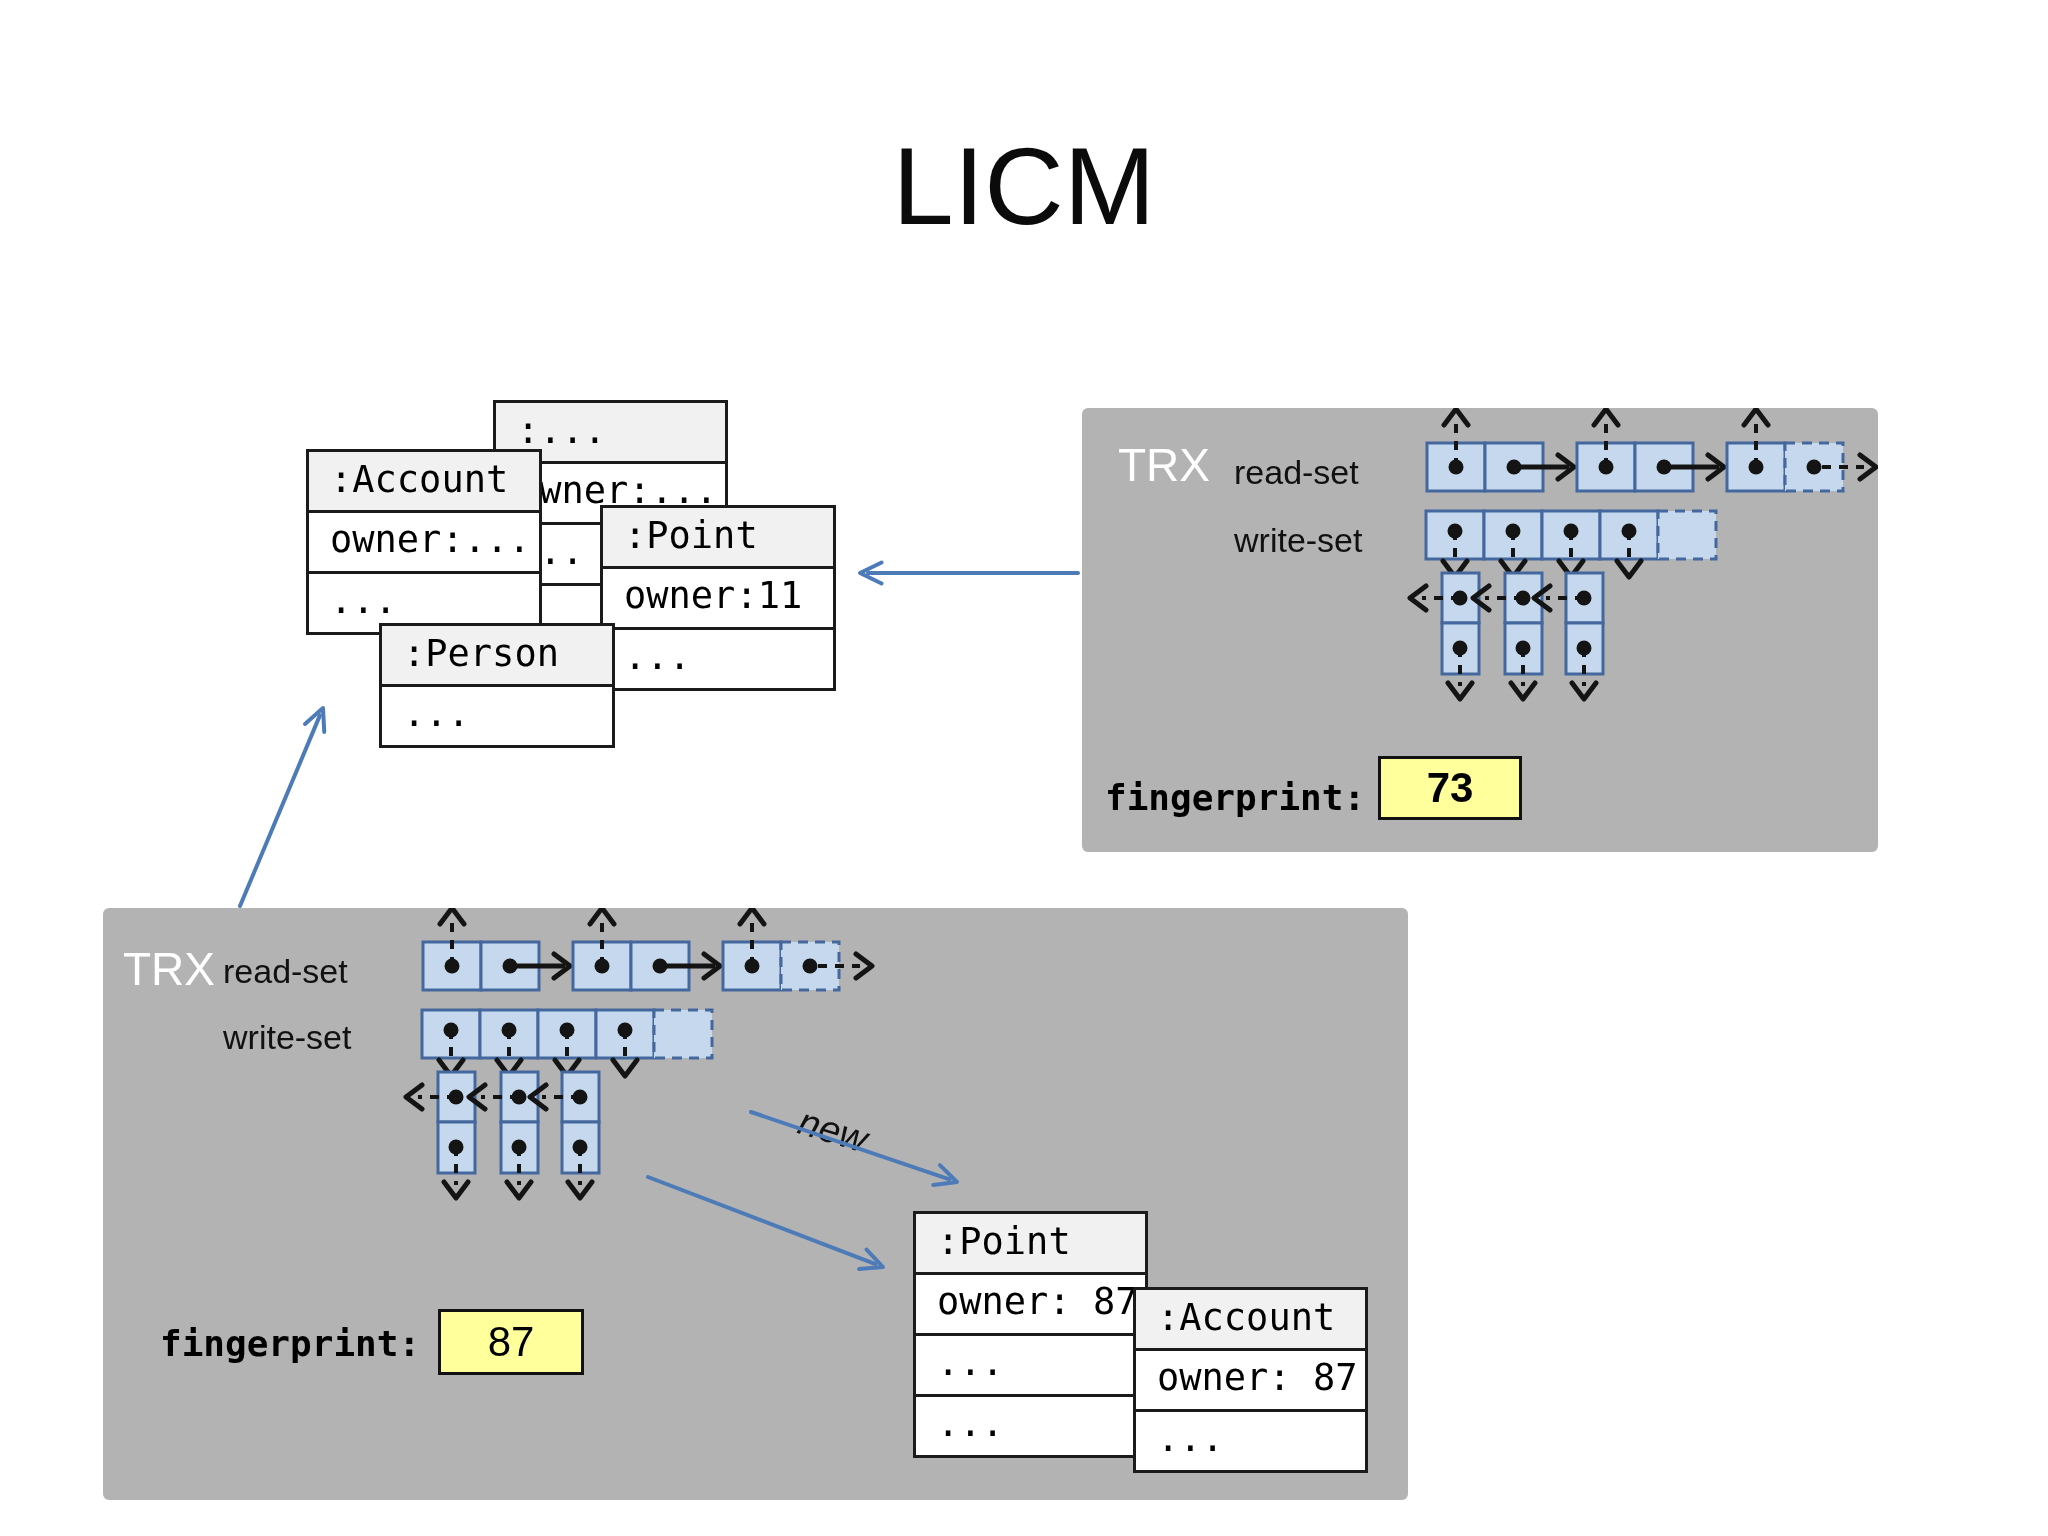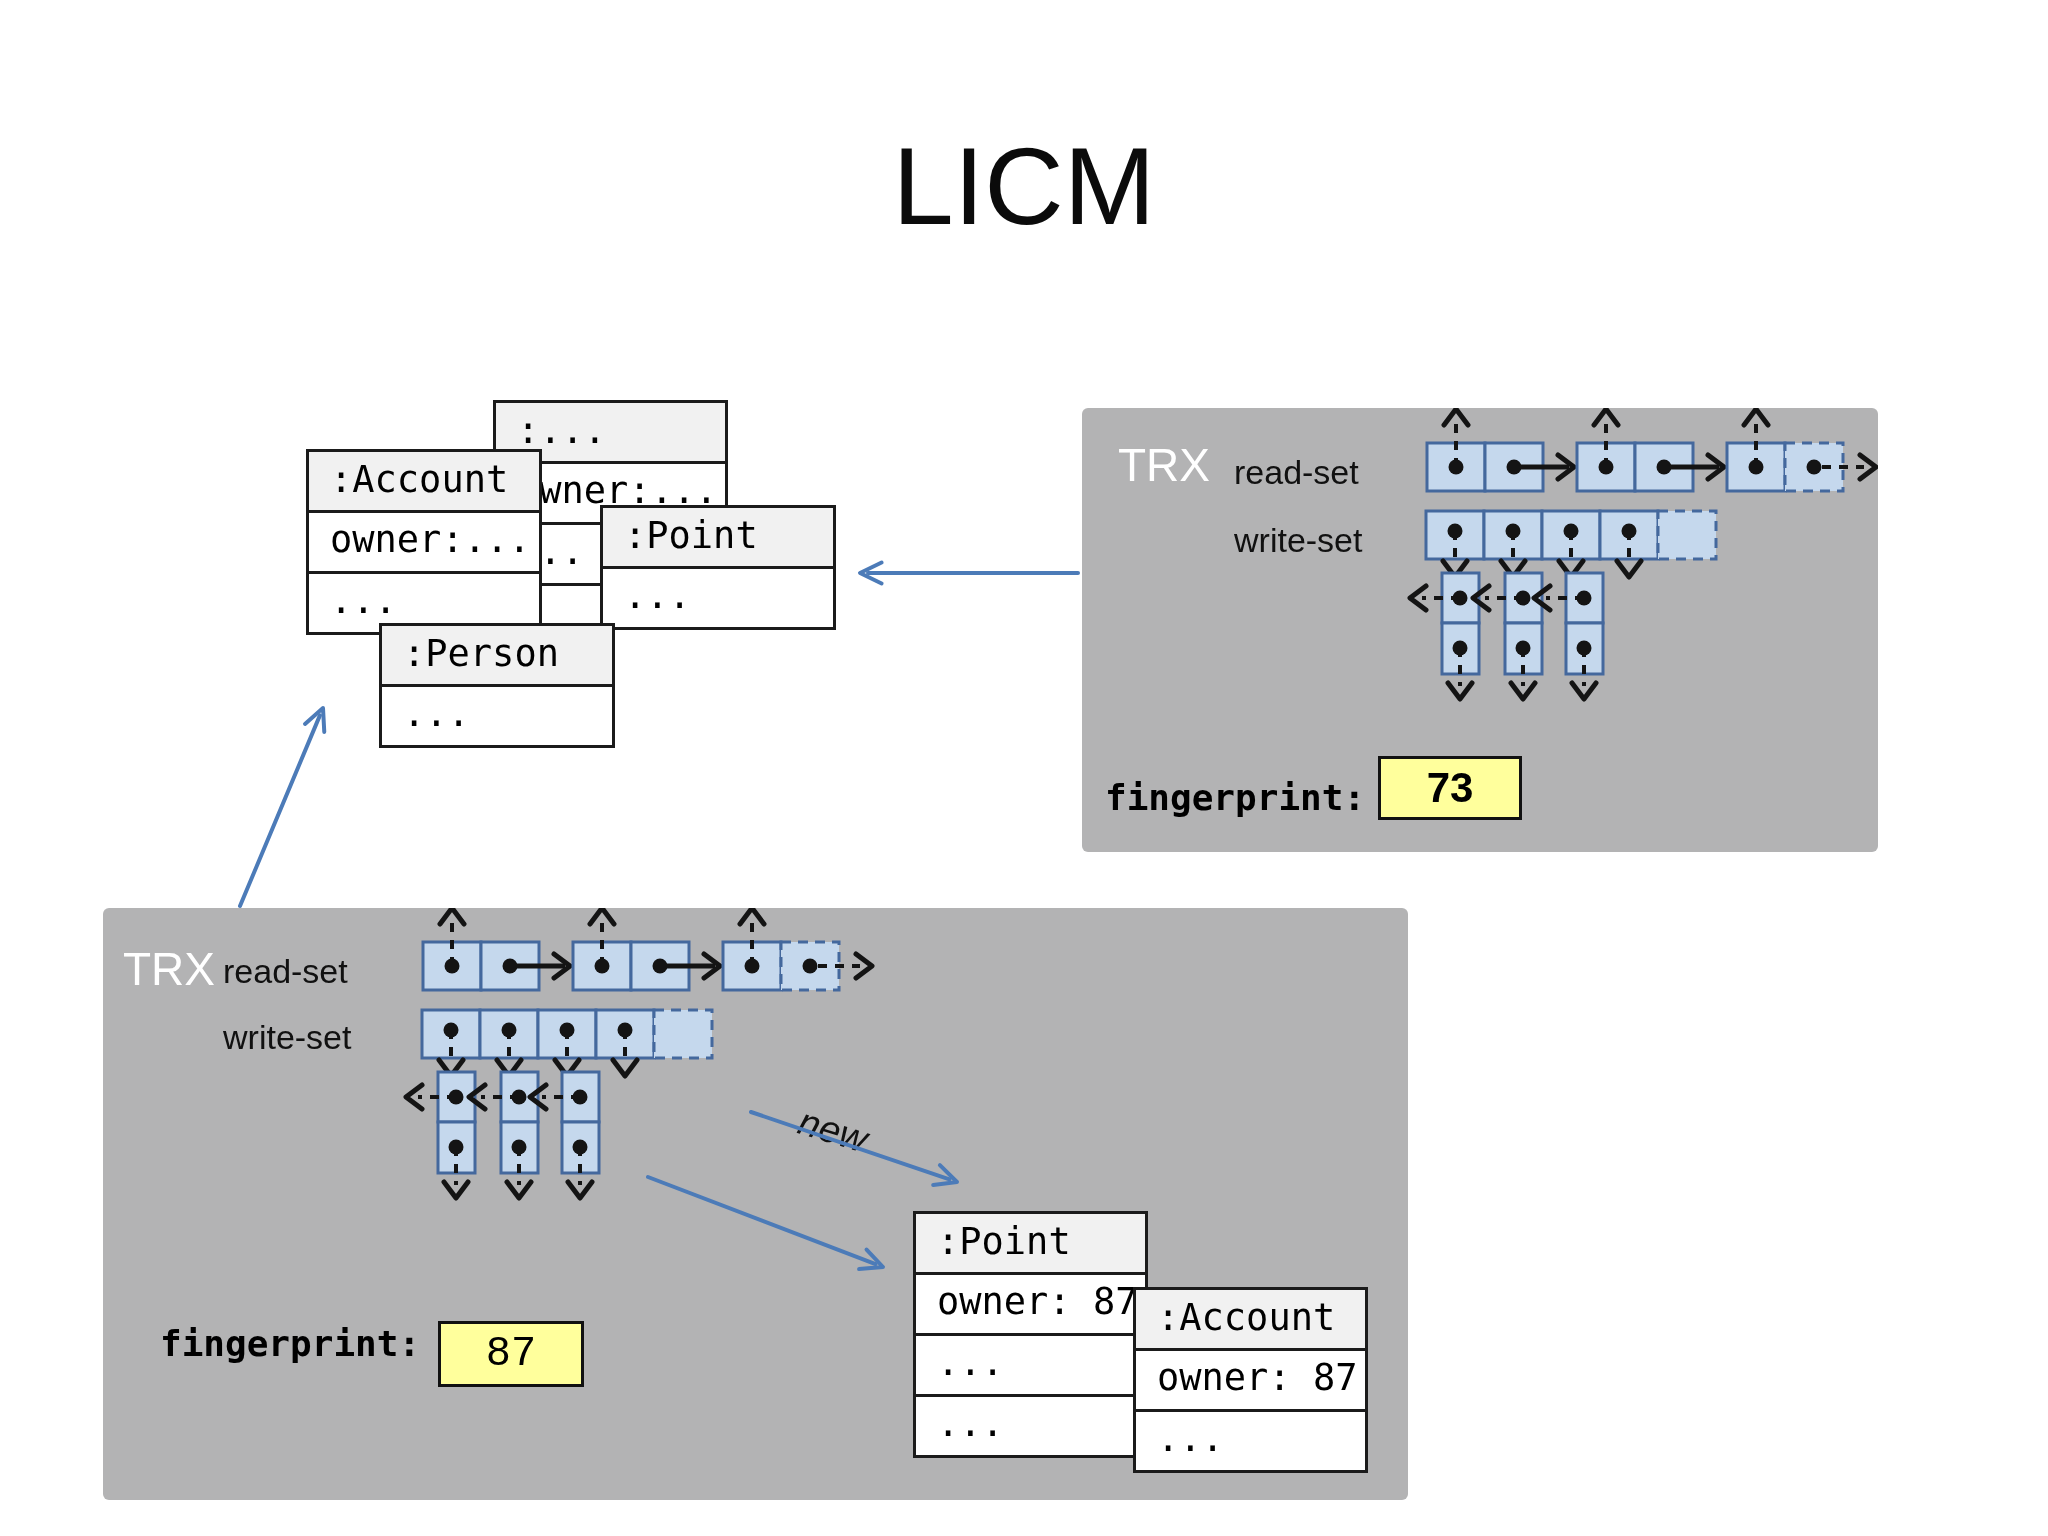--- a/index.html
+++ b/index.html
@@ -34,21 +34,21 @@
   .panel-bl .lbl.read {left:120px;top:44px;}
   .panel-bl .lbl.write{left:120px;top:110px;}
   .nodes{position:absolute;left:0;top:0;}
   .fp{position:absolute;font-family:"DejaVu Sans Mono","Liberation Mono",monospace;
       font-weight:bold;font-size:36px;color:#000;line-height:1;}
   .panel-tr .fp{left:23px;top:372px;}
   .panel-bl .fp{left:57px;top:418px;}
   .fpbox{position:absolute;background:#ffff9c;border:3px solid #111;text-align:center;
          font-size:42px;color:#000;}
   .panel-tr .fpbox{left:296px;top:348px;width:138px;height:58px;line-height:58px;font-weight:bold;}
-  .panel-bl .fpbox{left:335px;top:413px;width:140px;height:60px;line-height:60px;font-family:Liberation Mono, monospace;}
+  .panel-bl .fpbox{left:335px;top:401px;width:140px;height:60px;line-height:60px;}
   
   .newlbl{position:absolute;left:806px;top:1100px;font-size:38px;font-style:italic;color:#111;
           transform:rotate(17deg);transform-origin:left top;z-index:2;}
   #overlay{position:absolute;left:0;top:0;z-index:6;pointer-events:none;}
 </style>
 </head>
 <body>
 
 <div class="slide">
 
@@ -59,20 +59,21 @@
       <div class="rrow">owner:...</div>
       <div class="rrow">...</div>
     </div>
   <div class="record r-account-tl">
       <div class="rhead">:Account</div>
       <div class="rrow">owner:...</div>
       <div class="rrow">...</div>
     </div>
   <div class="record r-point-tl">
       <div class="rhead">:Point</div>
+      <div class="rrow">owner:11</div>
       <div class="rrow">...</div>
     </div>
   <div class="record r-person-tl">
       <div class="rhead">:Person</div>
       <div class="rrow">...</div>
     </div>
 
   <section class="panel panel-tr">
     <span class="trx">TRX</span>
     <span class="lbl read">read-set</span>

